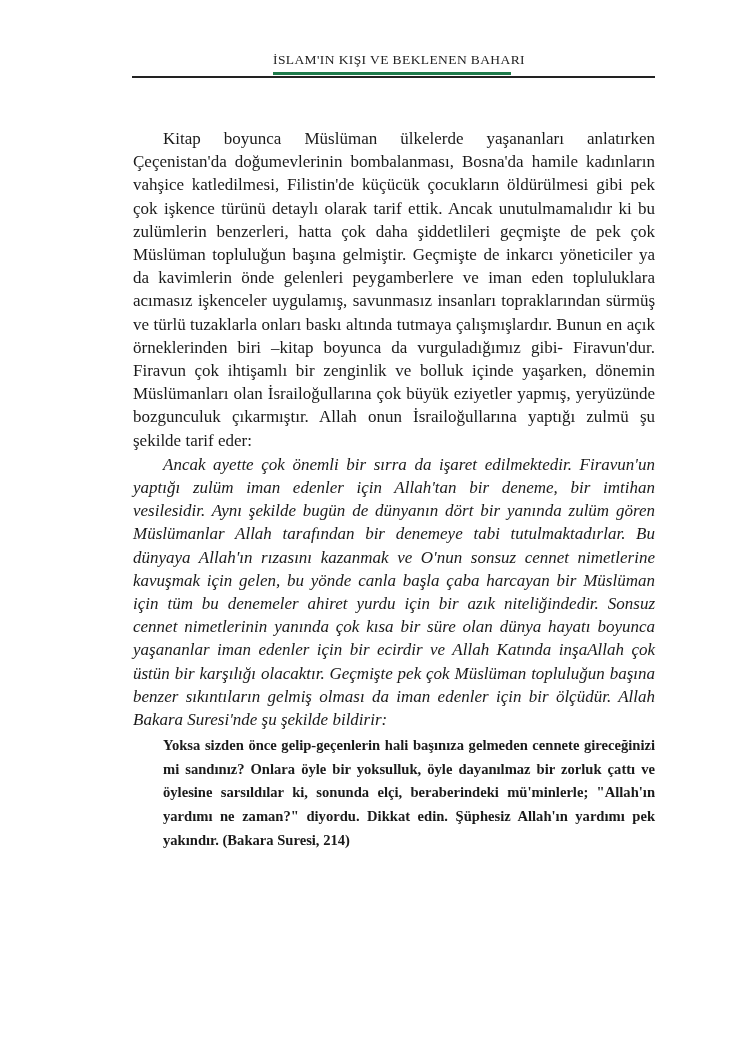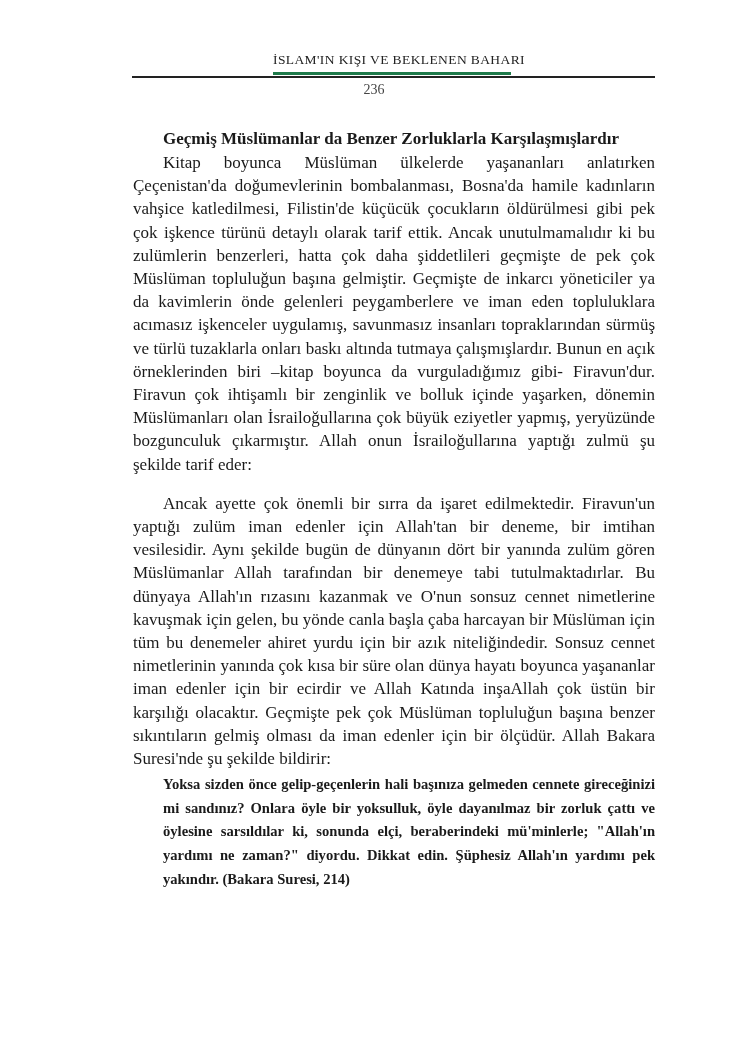--- a/index.html
+++ b/index.html
@@ -12,30 +12,28 @@
   .black-rule { position: absolute; top: 76px; left: 132px; width: 523px; height: 1.5px; background: #222; }
   .page-num { position: absolute; top: 82px; left: 0; width: 748px; text-align: center;
          font-family: "Liberation Serif", serif; font-size: 14px; color: #444; }
   .content { position: absolute; top: 127px; left: 133px; width: 522px; }
   .section-title { font-family: "Liberation Serif", serif; font-weight: bold; font-size: 17px;
          margin: 0 0 0 30px; line-height: 24px; white-space: nowrap; }
   p.body { font-family: "Liberation Serif", serif; font-size: 17px; line-height: 23.2px;
          margin: 0; text-align: justify; text-indent: 30px; hyphens: manual; }
   p.quote { font-family: "Liberation Serif", serif; font-weight: bold; font-size: 14.6px; line-height: 23.6px;
          margin: 3px 0 5px 30px; text-align: justify; }
-  p.tight { margin-top: 16px; }
+  p.tight { margin-top: 1px; font-style: italic; }
 </style>
 </head>
 <body>
 
 <div class="page">
   <div class="running-head">İSLAM'IN KIŞI VE BEKLENEN BAHARI</div>
   <div class="green-bar"></div>
   <div class="black-rule"></div>
-  <div class="page-num">236</div>
 
   <div class="content">
-    <h2 class="section-title">Geçmiş Müslümanlar da Benzer Zorluklarla Karşılaşmışlardır</h2>
     <p class="body">Kitap boyunca Müslüman ülkelerde yaşananları anlatırken Çeçenistan'da doğumevlerinin bombalanması, Bosna'da hamile kadınların vahşice katledilmesi, Filistin'de küçücük çocukların öldürülmesi gibi pek çok işkence türünü detaylı olarak tarif ettik. Ancak unutulmamalıdır ki bu zulümlerin benzerleri, hatta çok daha şiddetlileri geçmişte de pek çok Müslüman topluluğun başına gelmiştir. Geçmişte de inkarcı yöneticiler ya da kavimlerin önde gelenleri peygamberlere ve iman eden topluluklara acımasız işkenceler uygulamış, savunmasız insanları topraklarından sürmüş ve türlü tuzaklarla onları baskı altında tutmaya çalışmışlardır. Bunun en açık örneklerinden biri –kitap boyunca da vurguladığımız gibi- Firavun'dur. Firavun çok ihtişamlı bir zenginlik ve bolluk içinde yaşarken, dönemin Müslümanları olan İsrailoğullarına çok büyük eziyetler yapmış, yeryüzünde bozgunculuk çıkarmıştır. Allah onun İsrailoğullarına yaptığı zulmü şu şekilde tarif eder:</p>
     <p class="body tight">Ancak ayette çok önemli bir sırra da işaret edilmektedir. Firavun'un yaptığı zulüm iman edenler için Allah'tan bir deneme, bir imtihan vesilesidir. Aynı şekilde bugün de dünyanın dört bir yanında zulüm gören Müslümanlar Allah tarafından bir denemeye tabi tutulmaktadırlar. Bu dünyaya Allah'ın rızasını kazanmak ve O'nun sonsuz cennet nimetlerine kavuşmak için gelen, bu yönde canla başla çaba harcayan bir Müslüman için tüm bu denemeler ahiret yurdu için bir azık niteliğindedir. Sonsuz cennet nimetlerinin yanında çok kısa bir süre olan dünya hayatı boyunca yaşananlar iman edenler için bir ecirdir ve Allah Katında inşaAllah çok üstün bir karşılığı olacaktır. Geçmişte pek çok Müslüman topluluğun başına benzer sıkıntıların gelmiş olması da iman edenler için bir ölçüdür. Allah Bakara Suresi'nde şu şekilde bildirir:</p>
     <p class="quote">Yoksa sizden önce gelip-geçenlerin hali başınıza gelmeden cennete gireceğinizi mi sandınız? Onlara öyle bir yoksulluk, öyle dayanılmaz bir zorluk çattı ve öylesine sarsıldılar ki, sonunda elçi, beraberindeki mü'minlerle; "Allah'ın yardımı ne zaman?" diyordu. Dikkat edin. Şüphesiz Allah'ın yardımı pek yakındır. (Bakara Suresi, 214)</p>
   </div>
 </div>
 
 </body></html>

